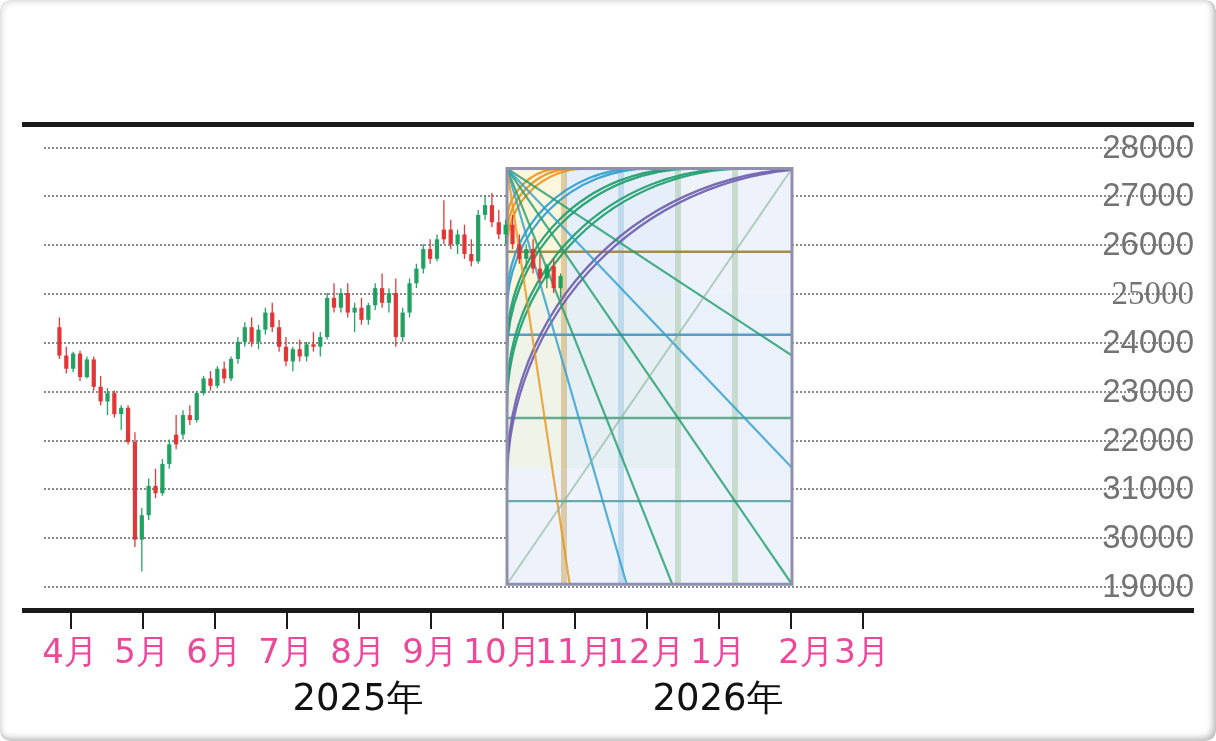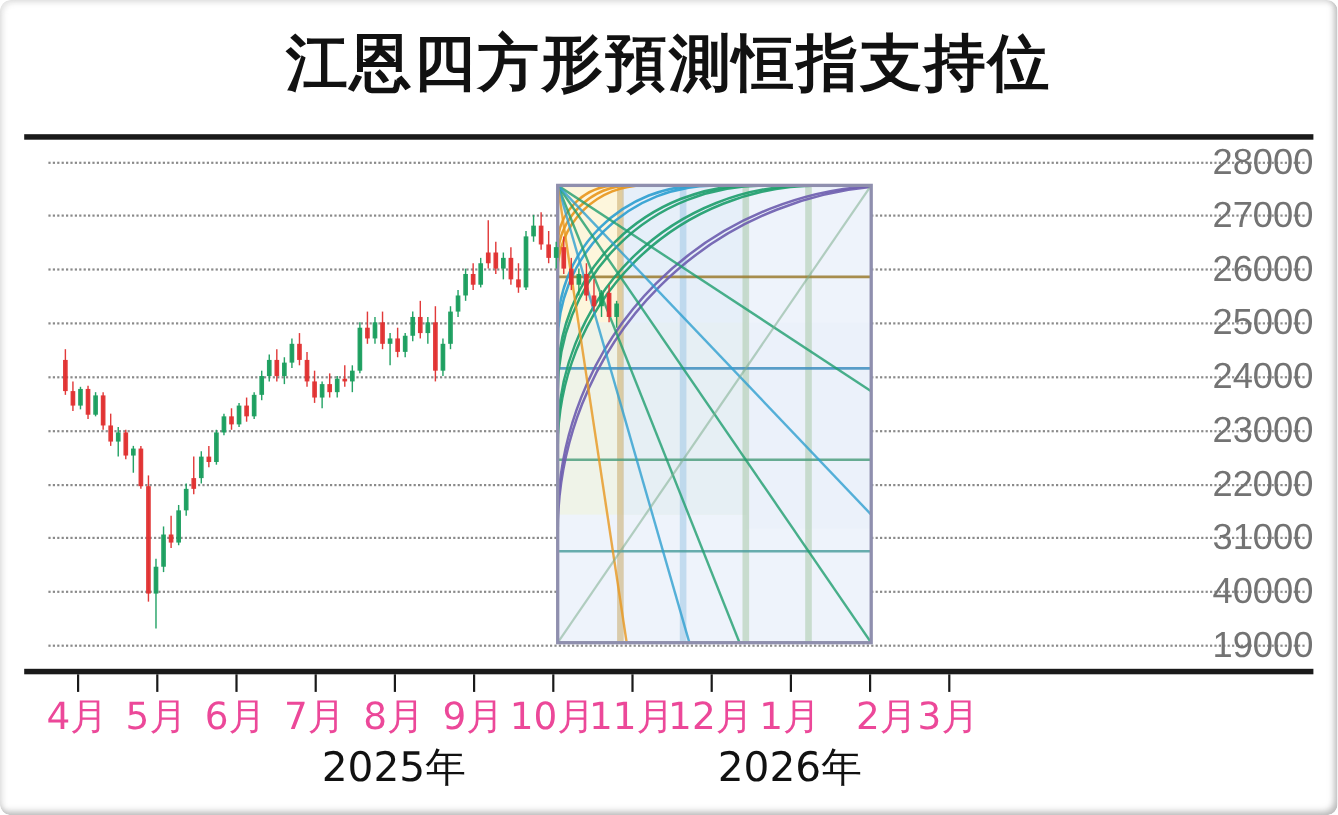--- a/index.html
+++ b/index.html
@@ -24,21 +24,20 @@
         transform:translateX(-50%);font-family:"DejaVu Sans","Liberation Sans",sans-serif;}
   .ylab2{position:absolute;top:673px;font-size:37px;color:#111;white-space:nowrap;
         transform:translateX(-50%);font-family:"DejaVu Sans","Liberation Sans",sans-serif;}
   svg{position:absolute;left:0;top:0;overflow:visible;}
 </style>
 </head>
 <body>
 
 <div id="page">
 
-  <div id="title">江恩四方形預測恒指支持位</div>
 
   <div id="toprule"></div>
   <div id="botrule"></div>
 
   <div id="plot">
     <div id="gridlines">
         <div class="gridline" style="top: 459.025px;"></div>
         <div class="gridline" style="top: 410.193px;"></div>
         <div class="gridline" style="top: 361.36px;"></div>
         <div class="gridline" style="top: 312.528px;"></div>
@@ -237,26 +236,26 @@
           <line x1="524.8378378378379" y1="136.73096446700504" x2="524.8378378378379" y2="161.14720812182742" stroke="#1a9e5e" stroke-width="1.3" opacity="0.95"></line>
           <rect x="522.7097297297298" y="139.1725888324873" width="4.256216216216216" height="12.208121827411219" fill="#1a9e5e" opacity="0.95"></rect>
           <line x1="531.7027027027027" y1="131.84771573604064" x2="531.7027027027027" y2="166.03045685279187" stroke="#e03030" stroke-width="1.3" opacity="0.95"></line>
           <rect x="529.5745945945946" y="139.1725888324873" width="4.256216216216216" height="21.974619289340126" fill="#e03030" opacity="0.95"></rect>
           <line x1="538.5675675675675" y1="146.497461928934" x2="538.5675675675675" y2="170.91370558375633" stroke="#1a9e5e" stroke-width="1.3" opacity="0.95"></line>
           <rect x="536.4394594594594" y="148.93908629441626" width="4.256216216216216" height="12.208121827411162" fill="#1a9e5e" opacity="0.95"></rect>
         </g>
       </svg>
     <div id="ylabels">
         <div class="ylab" style="top: 459.025px; right: 0px; text-align: center;">19000</div>
-        <div class="ylab" style="top: 410.193px; right: 0px;">40000</div>
+        <div class="ylab" style="top: 410.193px; right: 0px;">30000</div>
         <div class="ylab" style="top: 361.36px; right: 0px;">31000</div>
         <div class="ylab" style="top: 312.528px; right: 0px;">22000</div>
         <div class="ylab" style="top: 263.695px; right: 0px;">23000</div>
         <div class="ylab" style="top: 214.863px; right: 0px;">24000</div>
-        <div class="ylab" style="top: 166.03px; right: 0px;">25000</div>
+        <div class="ylab" style="top: 166.03px; right: 0px; font-family: Liberation Serif, serif;">25000</div>
         <div class="ylab" style="top: 117.198px; right: 0px;">26000</div>
         <div class="ylab" style="top: 68.3655px; right: 0px;">27000</div>
         <div class="ylab" style="top: 19.533px; right: 0px;">28000</div>
       </div>
   </div>
 
   <div id="xaxis">
       <div class="xtick" style="left: 70px;"></div>
       <div class="xlab" style="left: 70px;">4月</div>
       <div class="xtick" style="left: 142px;"></div>

